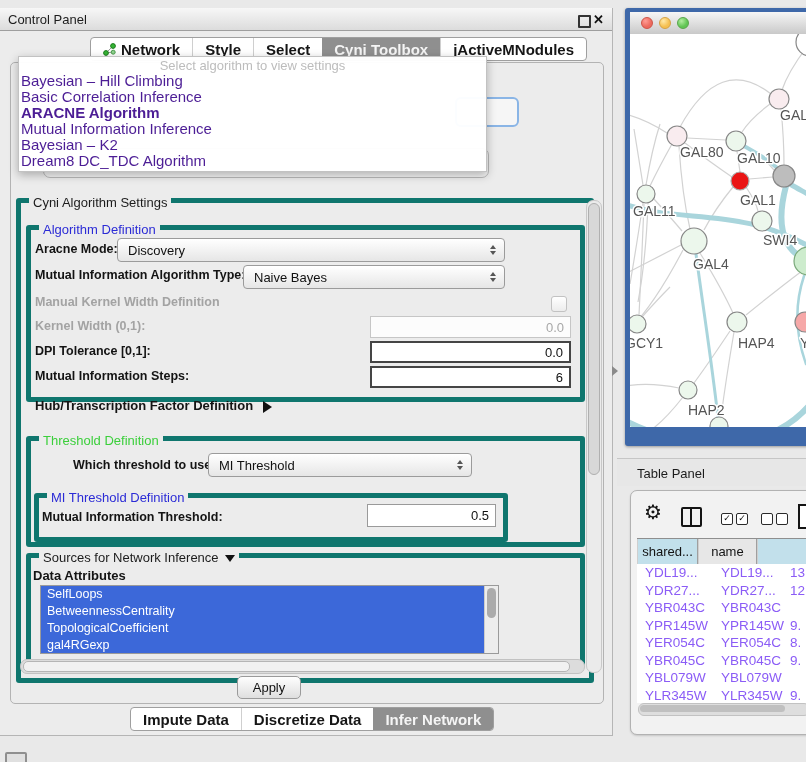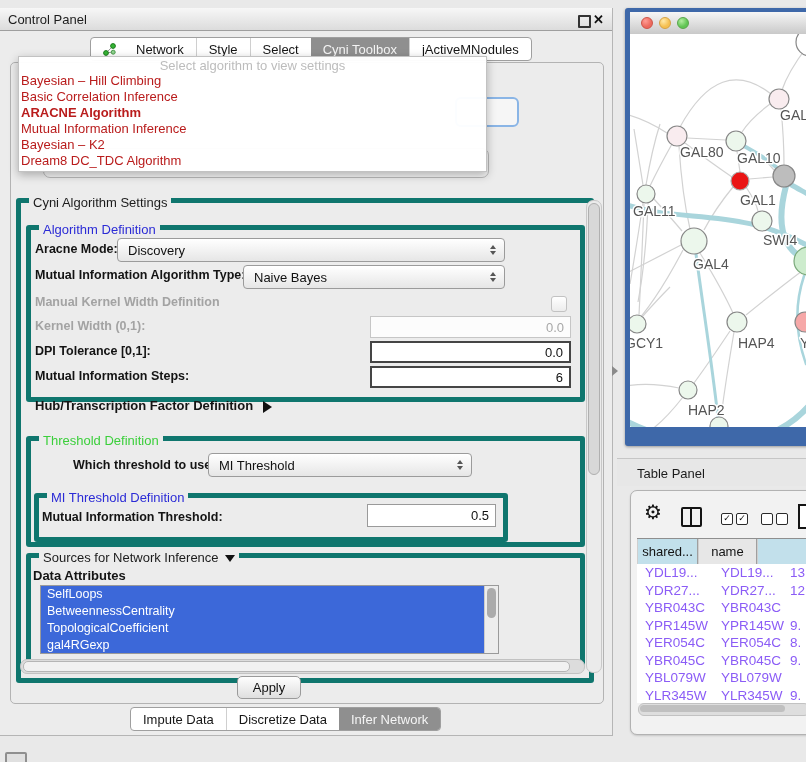--- a/index.html
+++ b/index.html
@@ -12,41 +12,41 @@
              border-right:1px solid #b5b5b5;border-bottom:1px solid #b5b5b5;}
   .cp-titlebar{left:0;top:8px;width:612px;height:22px;
                background:linear-gradient(#f7f7f7,#dcdcdc);border-bottom:1px solid #9e9e9e;}
   .cp-title{left:8px;top:12px;font-size:13px;color:#1c1c1c;}
   .float-ico{left:578px;top:15px;width:9px;height:9px;border:2px solid #333;border-radius:1px;}
   .close-ico{left:593px;top:12px;font-size:13px;font-weight:bold;color:#111;}
 
   
   .tabset{display:inline-flex;background:#fff;border:1px solid #9f9f9f;border-radius:4px;
           overflow:hidden;height:22px;align-items:stretch;}
-  .tab{padding:0 12px;font-size:13px;color:#161616;display:flex;align-items:center;gap:20px;
-       border-left:1px solid #cfcfcf;white-space:nowrap;}
+  .tab{padding:0 12px;font-size:15px;color:#161616;display:flex;align-items:center;gap:5px;
+       border-left:1px solid #cfcfcf;white-space:nowrap;font-weight:bold;}
   .tab:first-child{border-left:none;}
   .tab.selected{background:#8f8f8f;color:#f5f5f5;border-left:none;}
   #top-tabs{left:90px;top:37px;}
   #bottom-tabs{left:130px;top:707px;}
 
   .content-box{left:10px;top:62px;width:592px;height:640px;background:#ececec;
                border:1px solid #b3b3b3;border-radius:5px;}
 
   
   .ghost-combo{left:455px;top:97px;width:60px;height:26px;background:#f6f6f6;
                border:2px solid #8ab5e6;border-radius:6px;z-index:4;}
   .ghost-box{left:43px;top:148px;width:444px;height:28px;background:#f3f3f3;
              border:1px solid #b9b9b9;border-radius:7px;z-index:3;}
 
   
   .algo-overlay{left:18px;top:56px;width:467px;height:114px;background:rgba(255,255,255,.97);
                 border:1px solid #c2c2c2;box-shadow:0 3px 9px rgba(0,0,0,.28);z-index:20;}
   .algo-placeholder{width:100%;text-align:center;margin-top:1px;font-size:13px;color:#bcbcbc;}
-  .algo-option{height:16px;line-height:16px;font-size:13px;color:#b91c1c;padding-left:2px;}
+  .algo-option{height:16px;line-height:16px;font-size:15px;color:#4c1d95;padding-left:2px;}
   .algo-option.bold{font-weight:bold;}
 
   
   .group{border:5px solid #0f766e;border-radius:3px;}
   .group-title{position:absolute;top:-8px;left:8px;background:#ececec;padding:0 4px;
                font-size:13px;color:#1c1c1c;white-space:nowrap;}
   .group-title.blue{color:#2b2bd6;}
   .group-title.green{color:#3bcf3b;}
 
   .lbl{font-size:12.5px;font-weight:bold;color:#141414;white-space:nowrap;}

